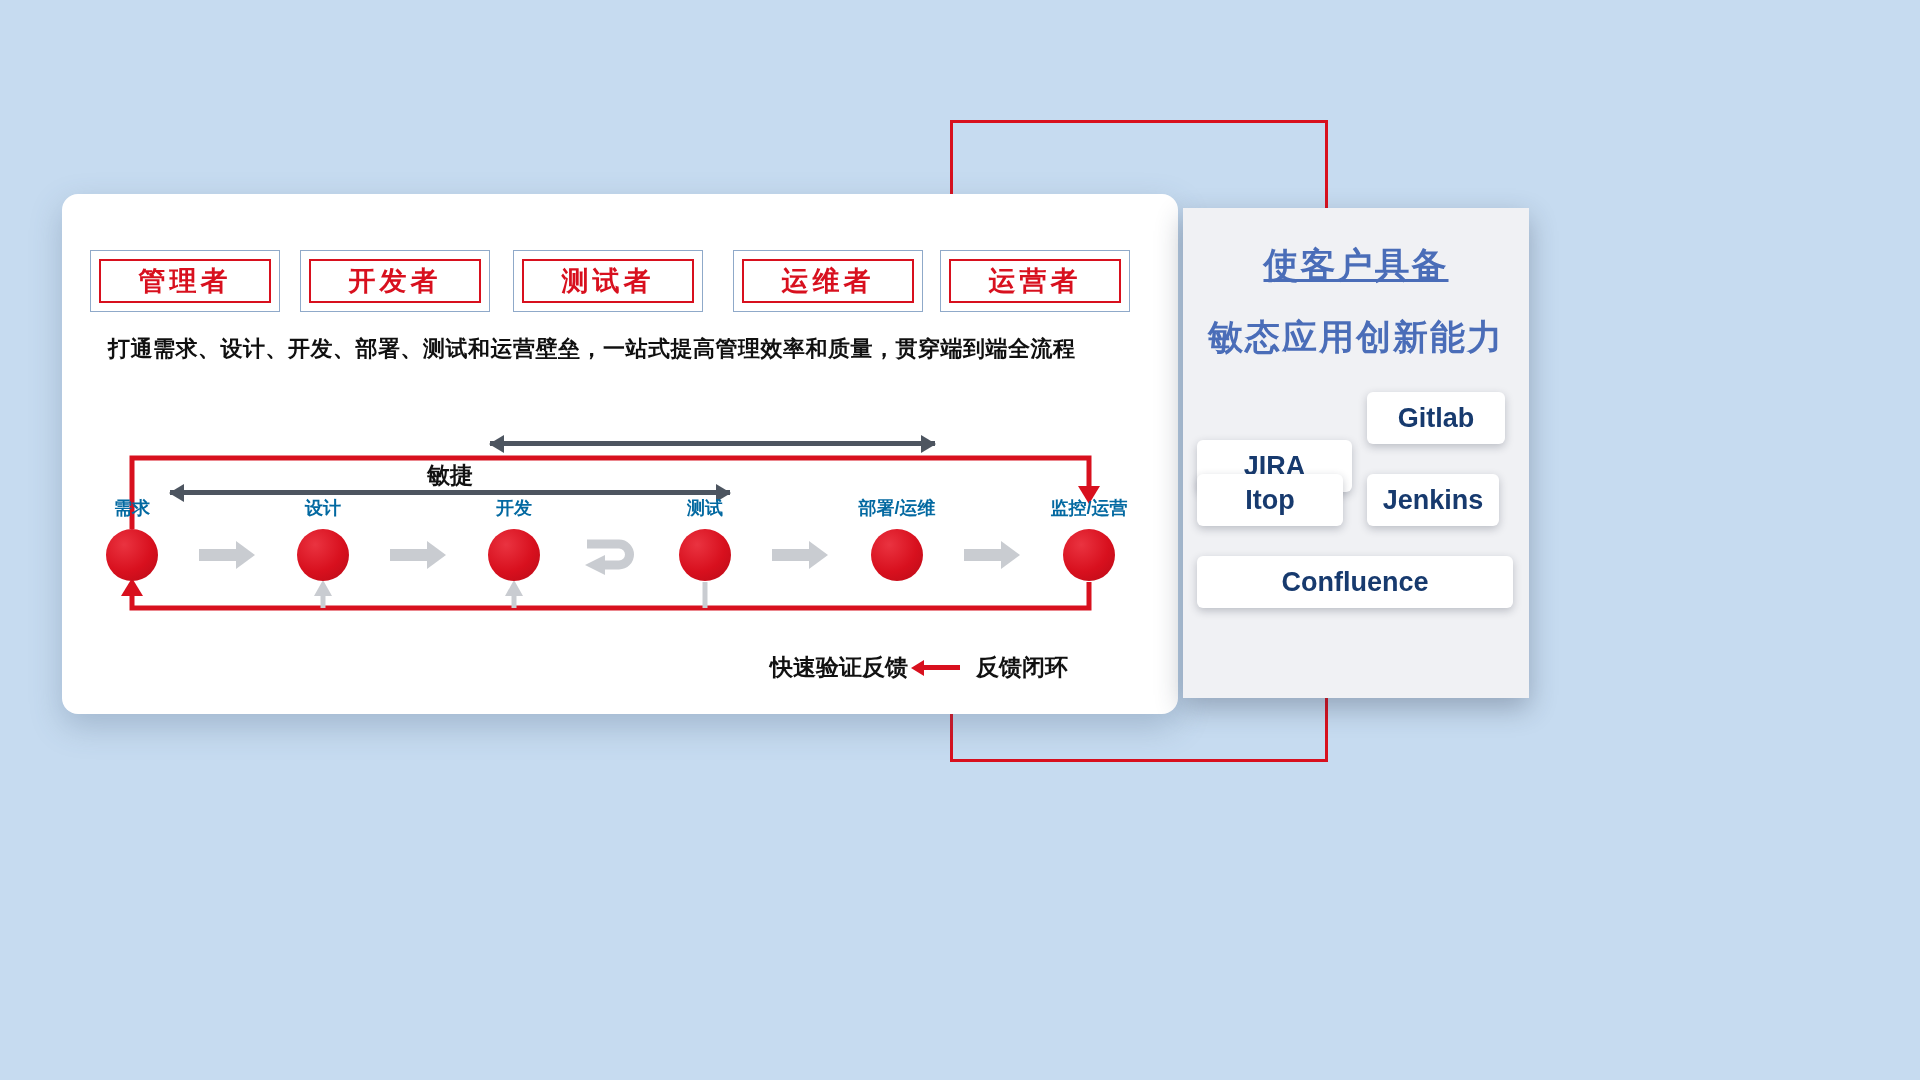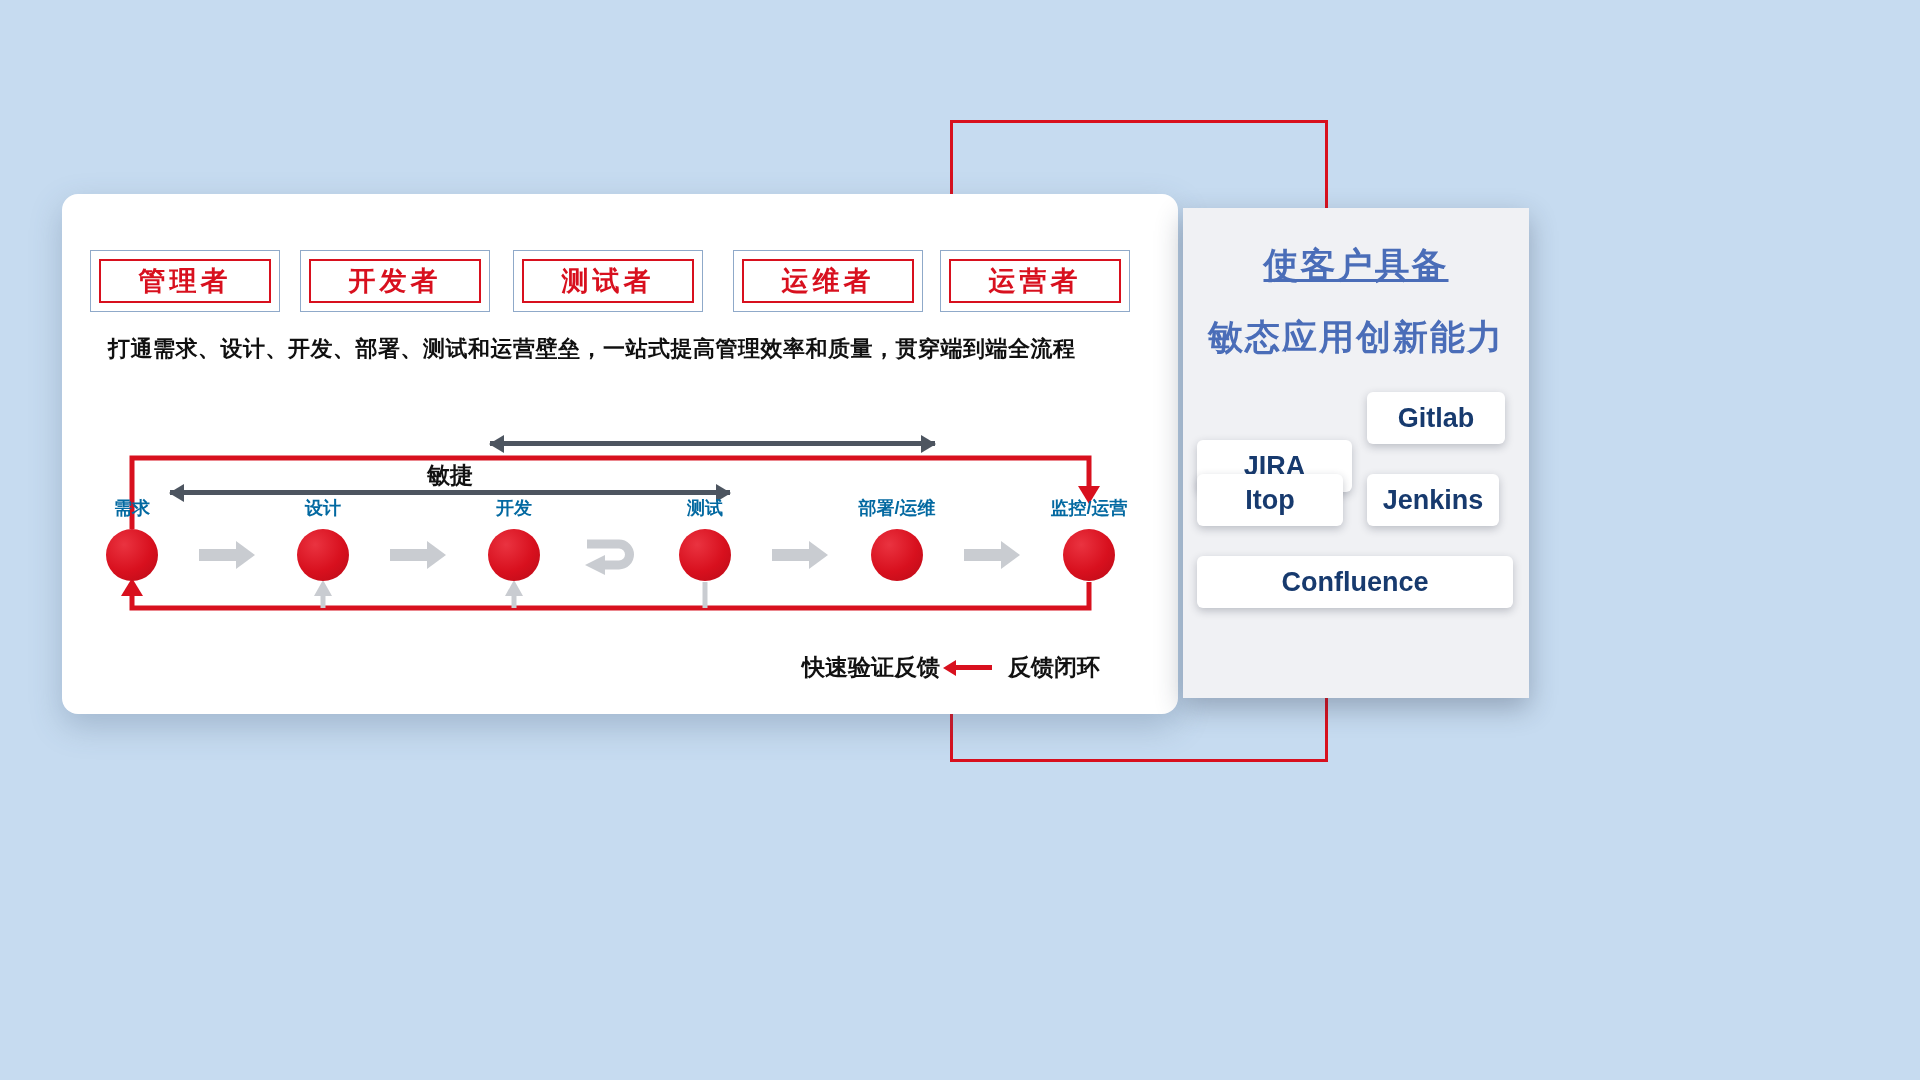--- a/index.html
+++ b/index.html
@@ -28,21 +28,21 @@
   .role-box-inner { width:100%; height:100%; border:2px solid #d8101e;
     display:flex; align-items:center; justify-content:center;
     font-size:27px; font-weight:700; color:#d8101e; letter-spacing:4px; }
 
   .subtitle { position:absolute; left:46px; top:140px; font-size:22px;
     font-weight:700; color:#101010; letter-spacing:.5px; white-space:nowrap; }
 
   .legend-forward { position:absolute; left:172px; top:198px; display:flex;
     align-items:center; gap:14px; font-size:22px; font-weight:700; color:#111; }
   .legend-feedback { position:absolute; left:708px; top:458px; display:flex;
-    align-items:center; gap:16px; font-size:23px; font-weight:700; color:#111;margin-left:32px; }
+    align-items:center; gap:16px; font-size:23px; font-weight:700; color:#111; }
 
   .red-arrow-right { position:relative; width:36px; height:5px; background:#d8101e; }
   .red-arrow-right::after { content:""; position:absolute; right:-13px; top:50%;
     transform:translateY(-50%); width:0; height:0;
     border-top:8px solid transparent; border-bottom:8px solid transparent;
     border-left:13px solid #d8101e; }
   .red-arrow-left { position:relative; width:36px; height:5px; background:#d8101e; }
   .red-arrow-left::before { content:""; position:absolute; left:-13px; top:50%;
     transform:translateY(-50%); width:0; height:0;
     border-top:8px solid transparent; border-bottom:8px solid transparent;

